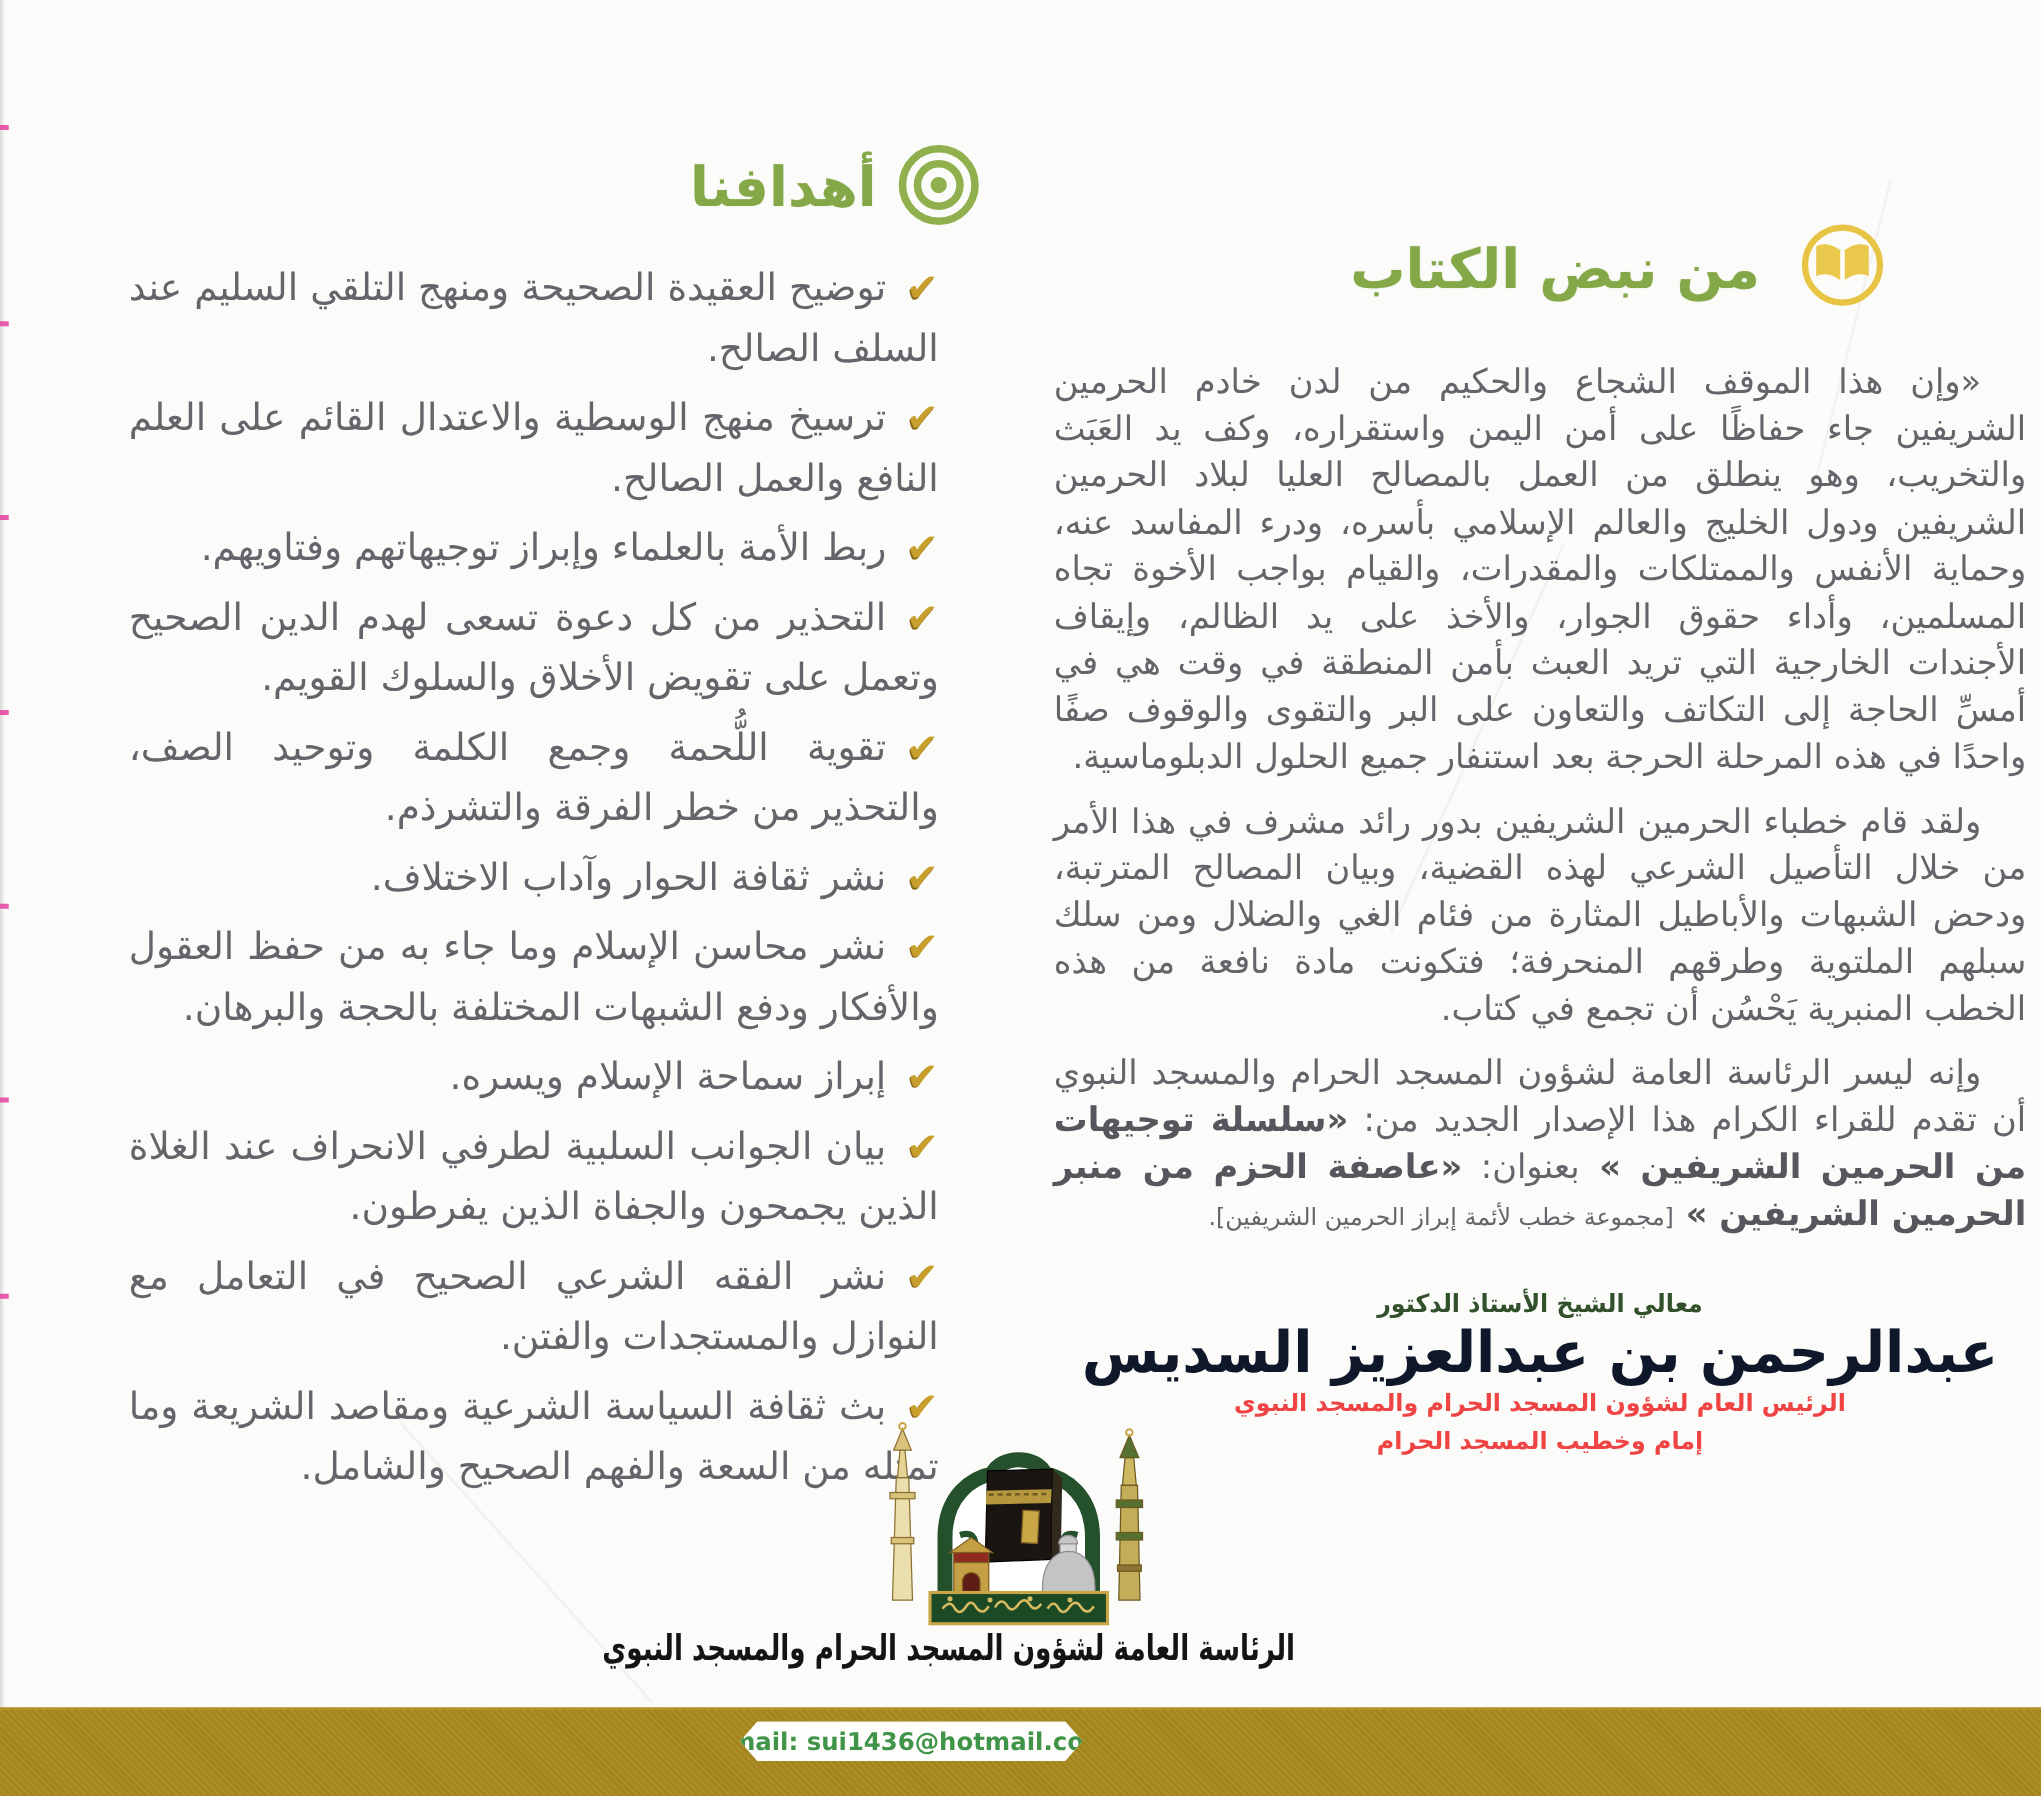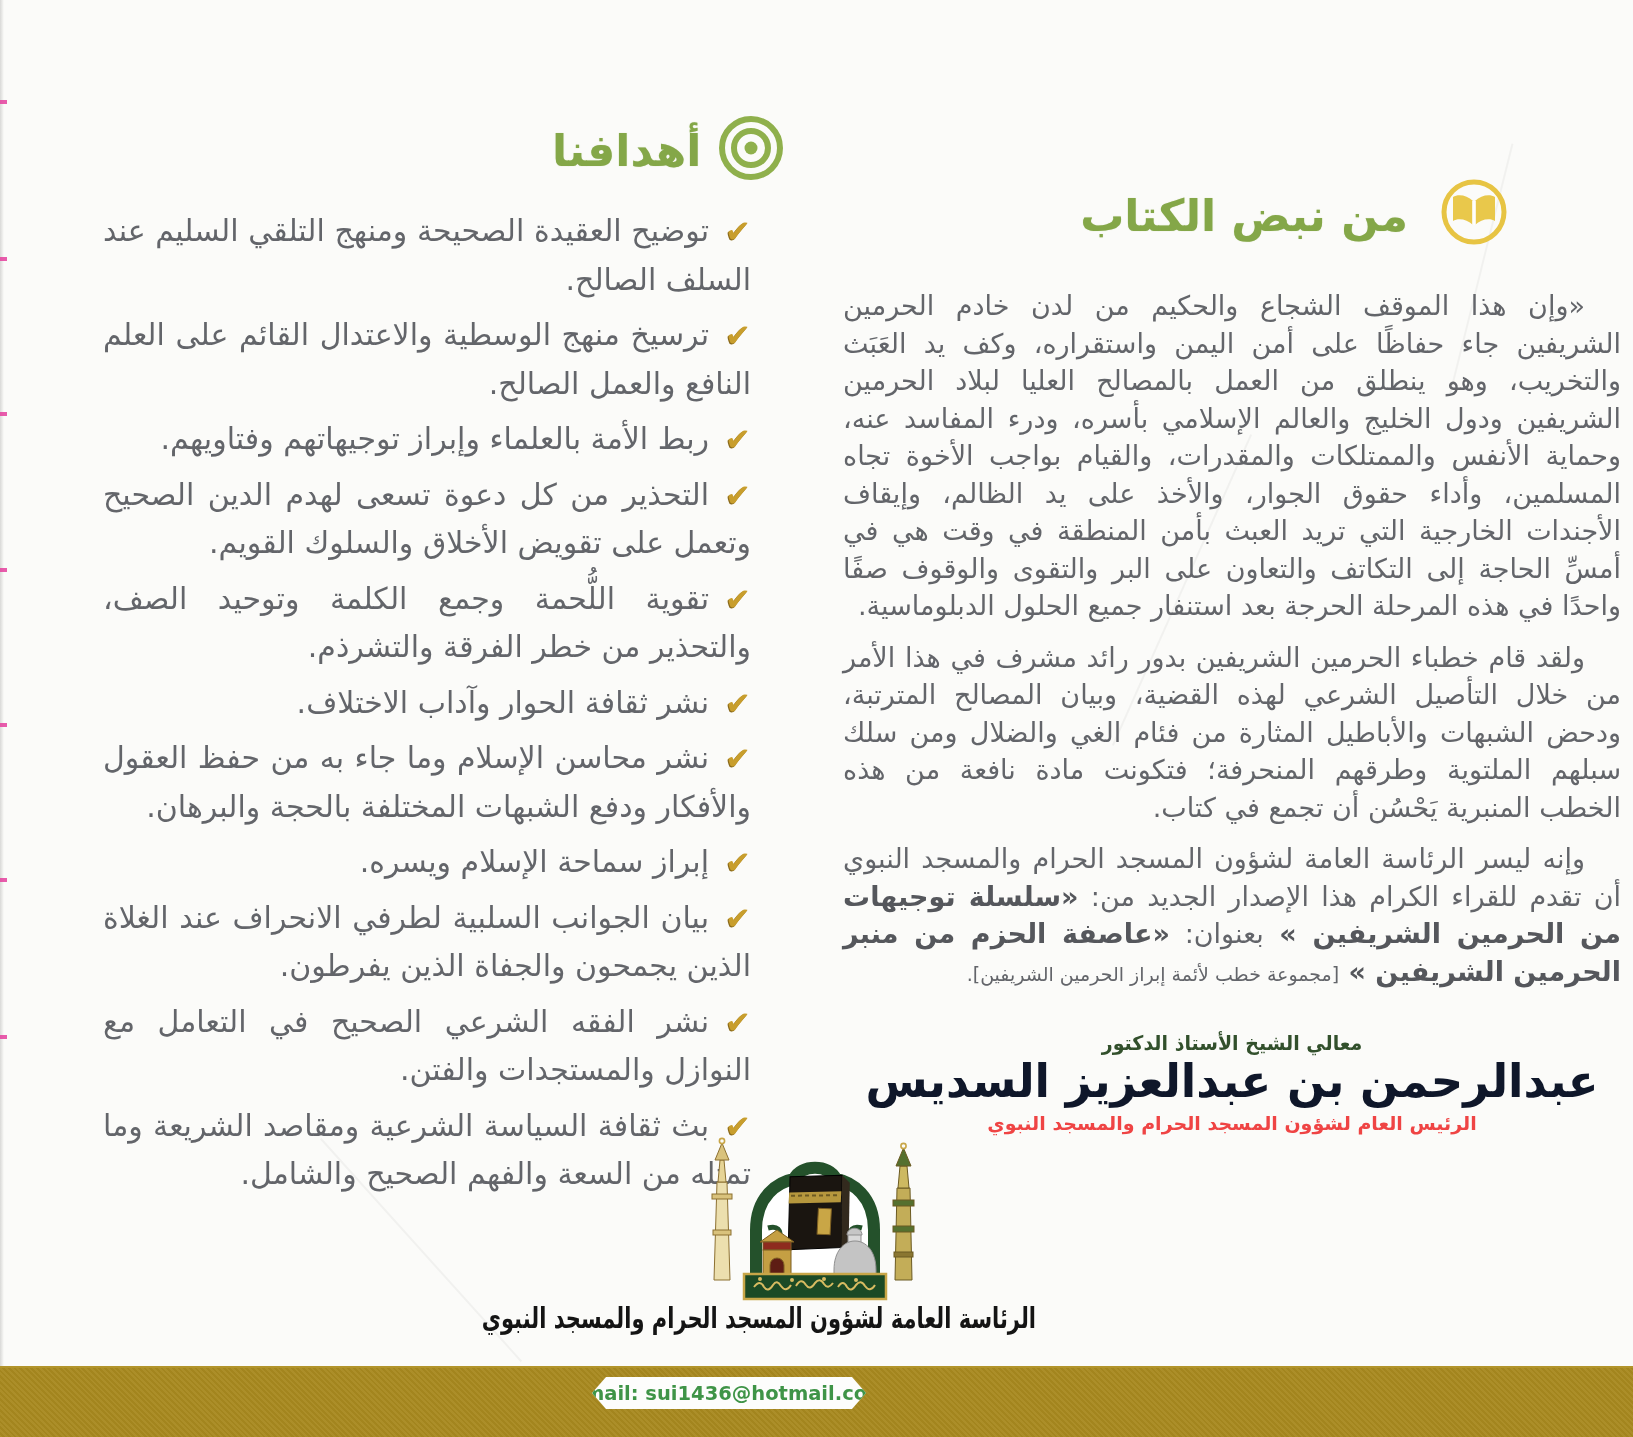--- a/index.html
+++ b/index.html
@@ -102,20 +102,21 @@
   <div class="pulse-body">
     <p>«وإن هذا الموقف الشجاع والحكيم من لدن خادم الحرمين الشريفين جاء حفاظًا على أمن اليمن واستقراره، وكف يد العَبَث والتخريب، وهو ينطلق من العمل بالمصالح العليا لبلاد الحرمين الشريفين ودول الخليج والعالم الإسلامي بأسره، ودرء المفاسد عنه، وحماية الأنفس والممتلكات والمقدرات، والقيام بواجب الأخوة تجاه المسلمين، وأداء حقوق الجوار، والأخذ على يد الظالم، وإيقاف الأجندات الخارجية التي تريد العبث بأمن المنطقة في وقت هي في أمسِّ الحاجة إلى التكاتف والتعاون على البر والتقوى والوقوف صفًا واحدًا في هذه المرحلة الحرجة بعد استنفار جميع الحلول الدبلوماسية.</p>
     <p>ولقد قام خطباء الحرمين الشريفين بدور رائد مشرف في هذا الأمر من خلال التأصيل الشرعي لهذه القضية، وبيان المصالح المترتبة، ودحض الشبهات والأباطيل المثارة من فئام الغي والضلال ومن سلك سبلهم الملتوية وطرقهم المنحرفة؛ فتكونت مادة نافعة من هذه الخطب المنبرية يَحْسُن أن تجمع في كتاب.</p>
     <p><span>وإنه ليسر الرئاسة العامة لشؤون المسجد الحرام والمسجد النبوي أن تقدم للقراء الكرام هذا الإصدار الجديد من: </span><span class="bold-seg">«سلسلة توجيهات من الحرمين الشريفين » </span><span>بعنوان: </span><span class="bold-seg">«عاصفة الحزم من منبر الحرمين الشريفين » </span><span class="note-seg">[مجموعة خطب لأئمة إبراز الحرمين الشريفين].</span></p>
   </div>
 
   <div class="signature">
     <div class="sig-honorific">معالي الشيخ الأستاذ الدكتور</div>
     <div class="sig-name">عبدالرحمن بن عبدالعزيز السديس</div>
     <div class="sig-title">الرئيس العام لشؤون المسجد الحرام والمسجد النبوي</div>
+    <div class="sig-title">إمام وخطيب المسجد الحرام</div>
   </div>
 
   <div class="goals-header">
     <span>
       <svg width="72" height="72" viewBox="0 0 72 72">
         <circle cx="36" cy="36" r="29" fill="none" stroke="#8fb04c" stroke-width="6"></circle>
         <circle cx="36" cy="36" r="17" fill="none" stroke="#8fb04c" stroke-width="6"></circle>
         <circle cx="36" cy="36" r="6.5" fill="#8fb04c"></circle>
       </svg>
     </span>

